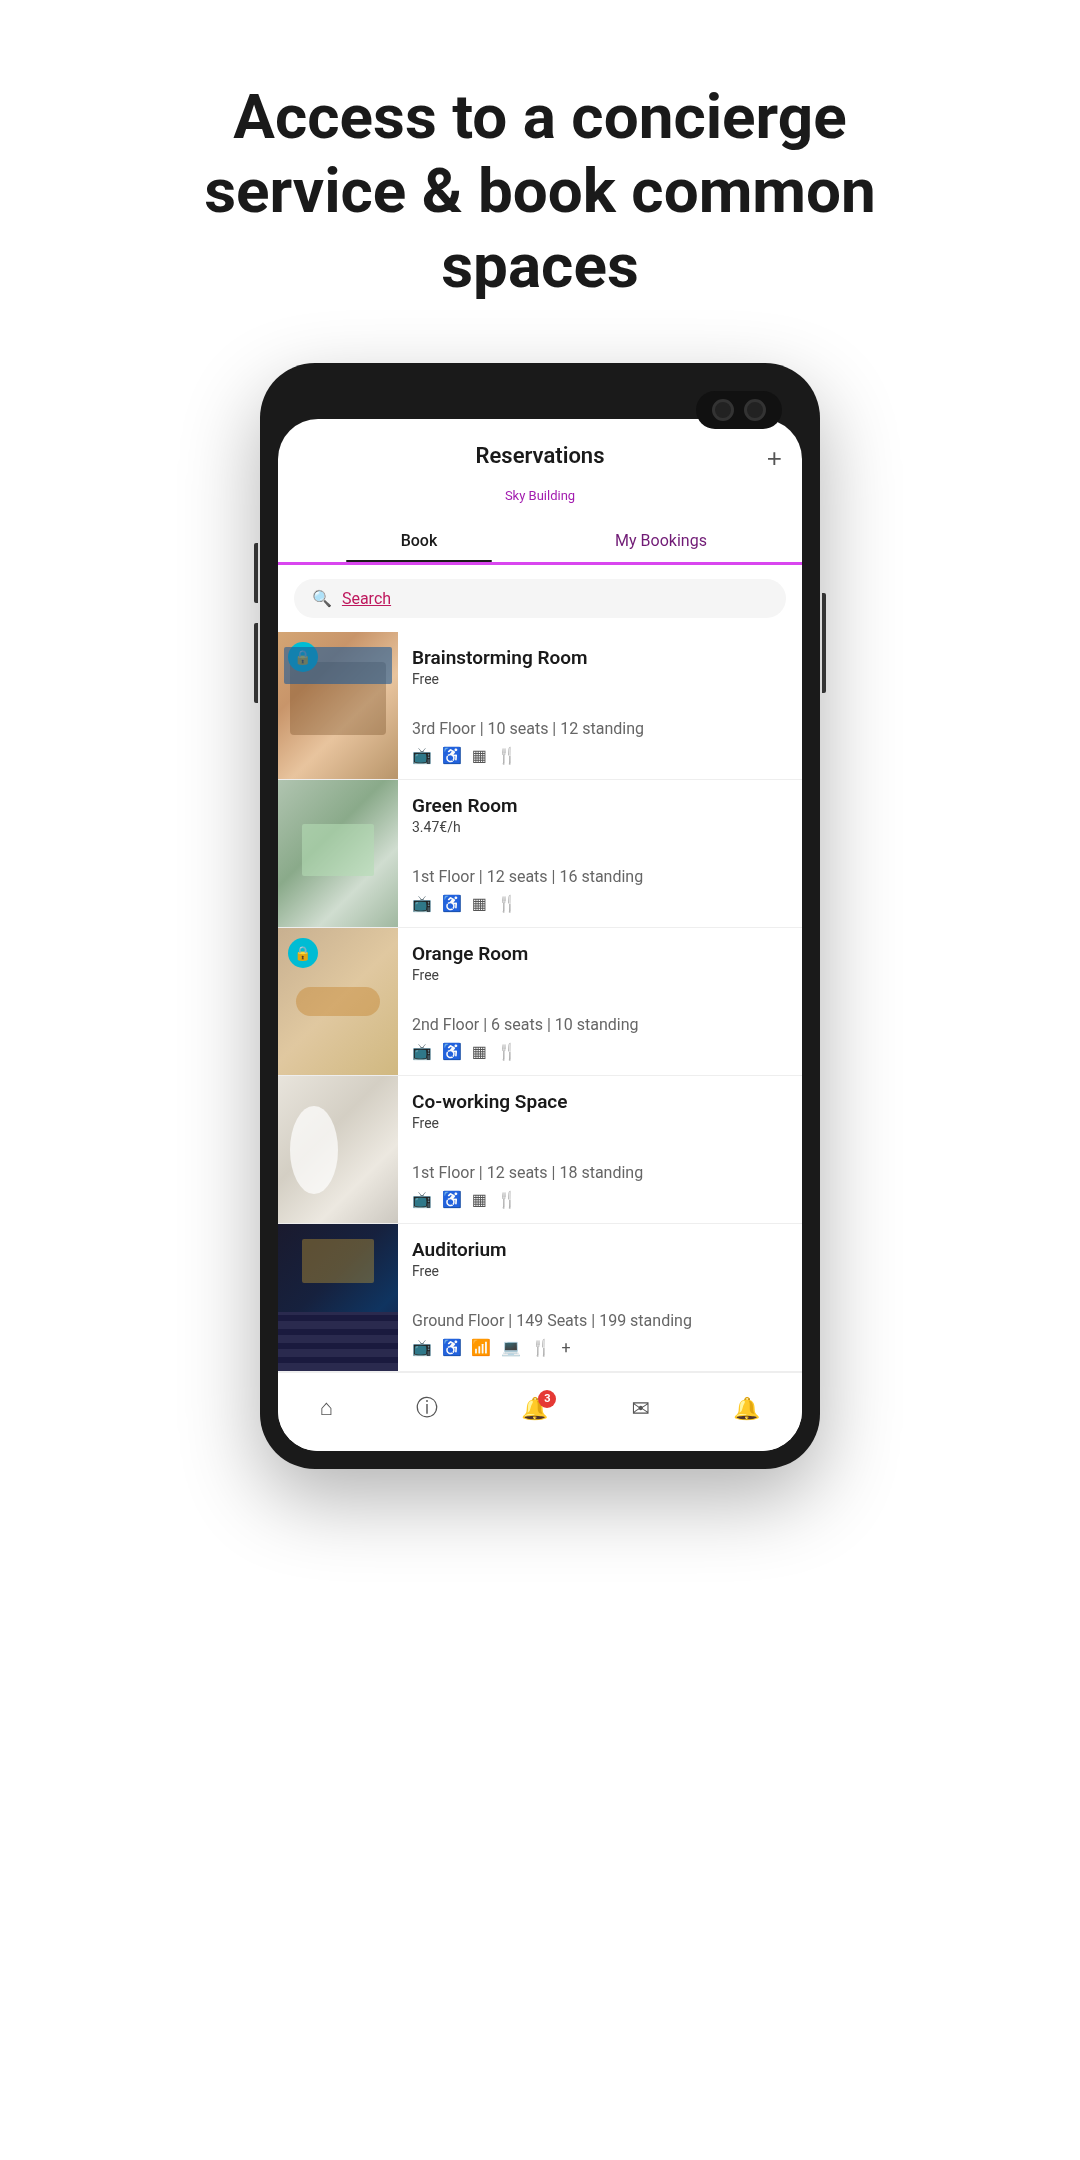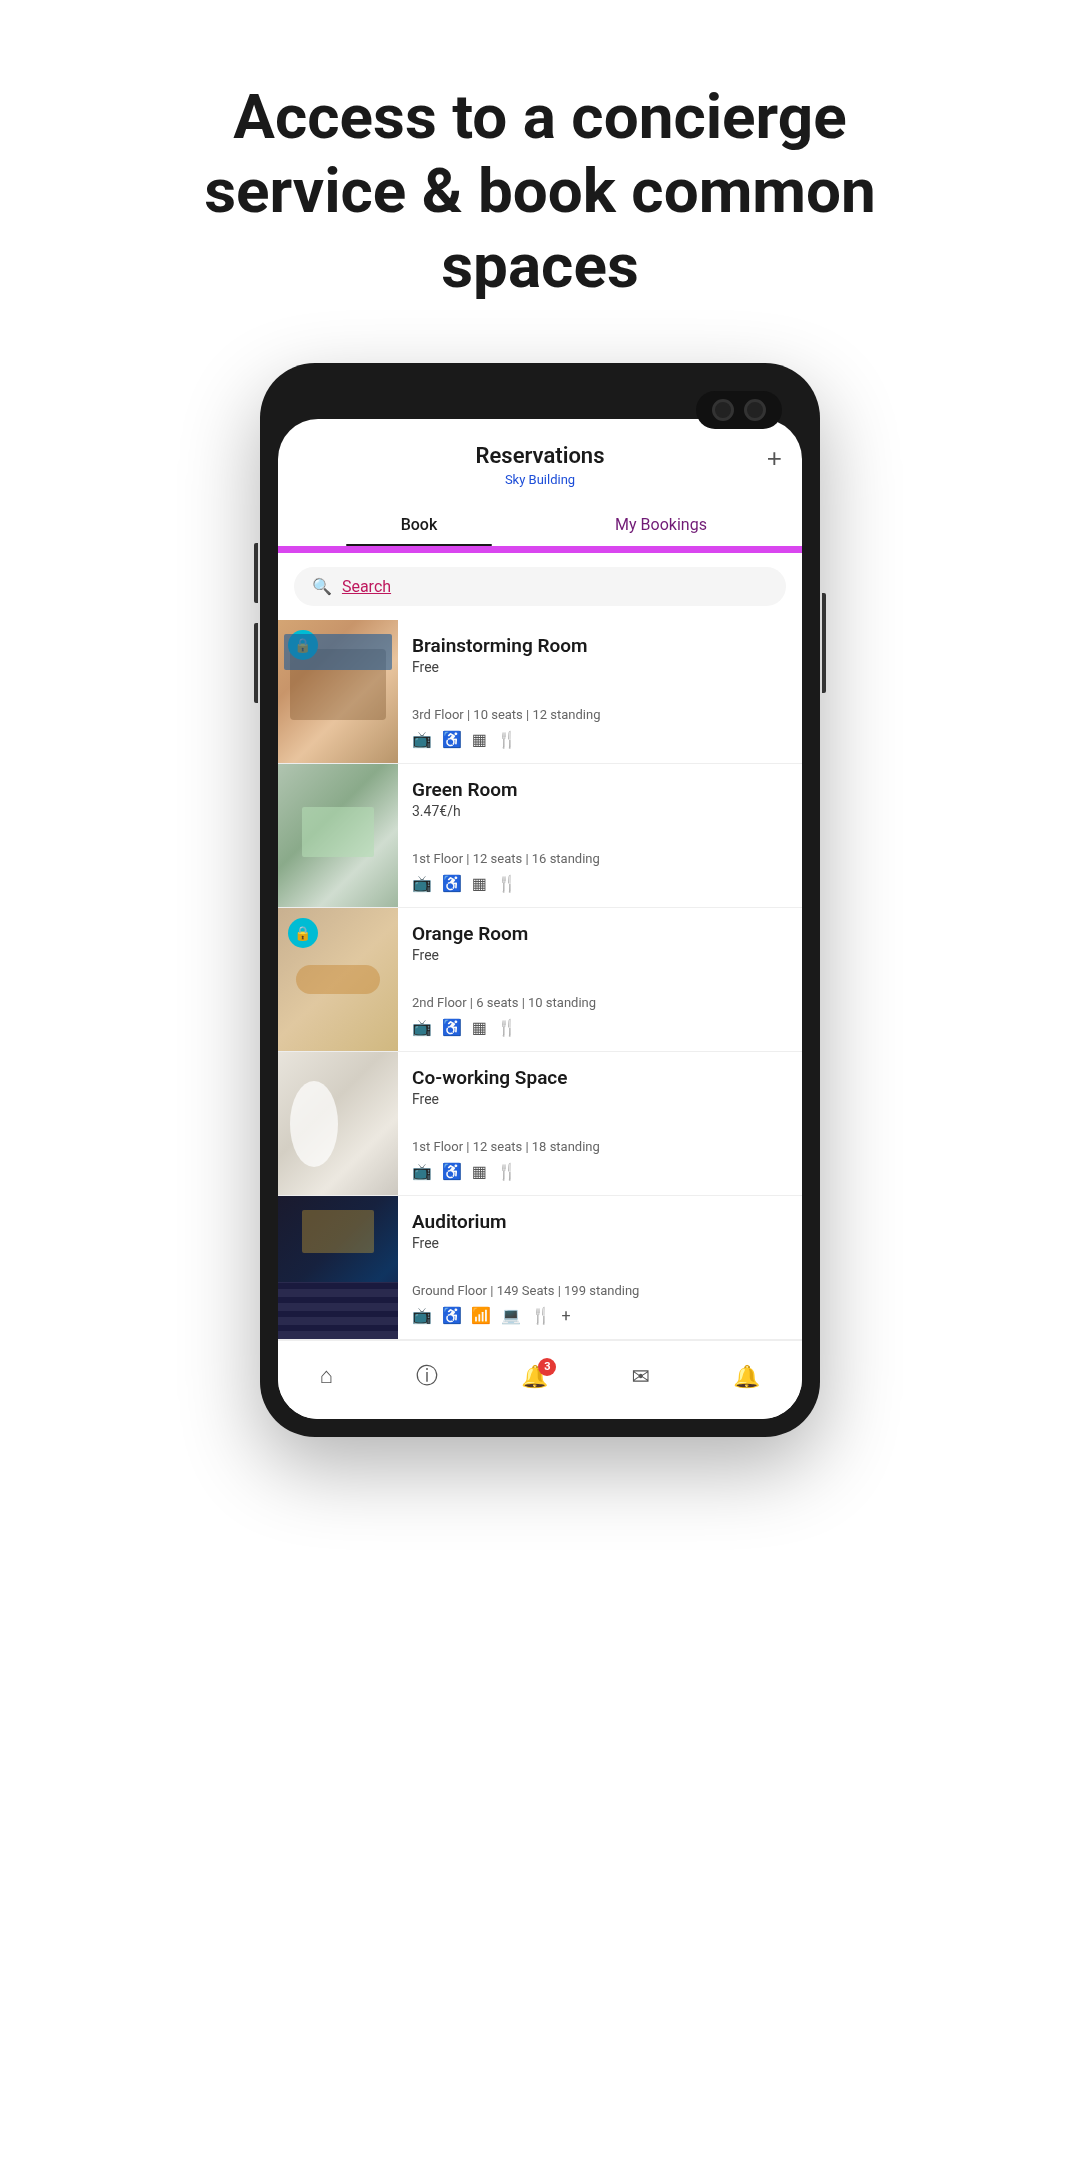--- a/index.html
+++ b/index.html
@@ -67,34 +67,34 @@
       border-radius: 40px;
       overflow: hidden;
       min-height: 1000px;
     }
 
     
     .app-header {
       padding: 24px 20px 0;
       text-align: center;
       position: relative;
-      border-bottom: 7px solid #d946ef;
+      border-bottom: 3px solid #d946ef;
       padding-bottom: 0;
     }
 
     .app-title {
       font-size: 22px;
       font-weight: 600;
       color: #1a1a1a;
     }
 
     .app-subtitle {
       font-size: 13px;
-      color: #1d4ed8;
-      margin-top: 4px;
+      color: #a21caf;
+      margin-top: 20px;
     }
 
     .add-btn {
       position: absolute;
       right: 20px;
       top: 24px;
       font-size: 26px;
       color: #555;
       background: none;
       border: none;
@@ -288,21 +288,21 @@
       margin-bottom: 2px;
     }
 
     .room-price {
       font-size: 14px;
       color: #444;
       margin-bottom: 3px;
     }
 
     .room-details {
-      font-size: 13px;
+      font-size: 16px;
       color: #666;
       margin-bottom: 8px;
       margin-top: 32px;
     }
 
     .room-amenities {
       display: flex;
       gap: 10px;
       align-items: center;
     }

